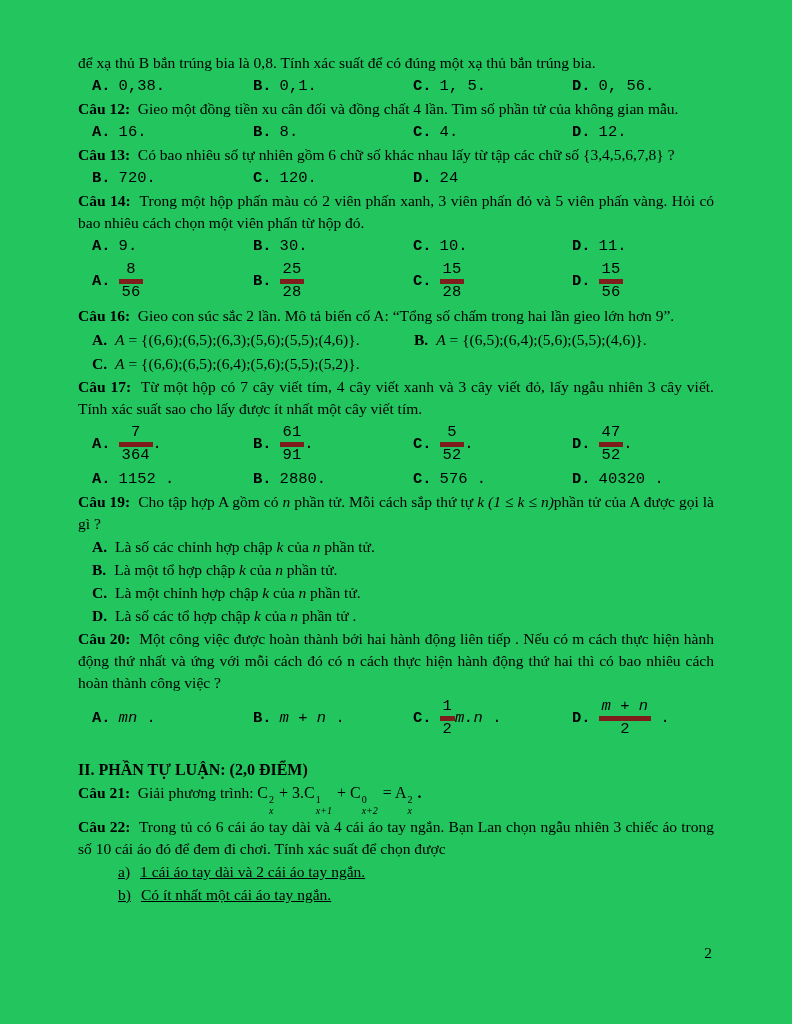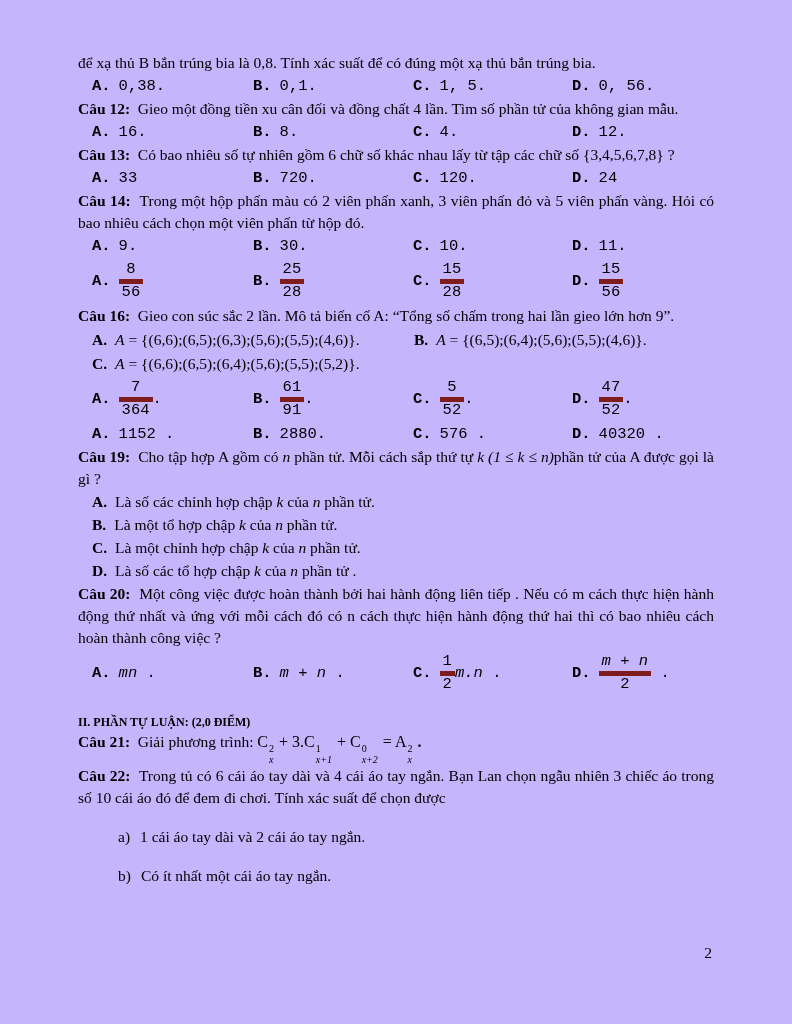--- a/index.html
+++ b/index.html
@@ -1,21 +1,21 @@
 <!DOCTYPE html>
 <html><head>
 <meta charset="utf-8">
 <style>
   html,body { margin:0; padding:0; background:#ffffff; }
   .page {
     position: relative;
     width: 792px; height: 1024px;
     box-sizing: border-box;
     padding: 52px 78px 0 78px;
-    background: #c4b5fd;
+    background: #22c55e;
     color: #000;
     font-family: "Liberation Serif", serif;
     font-size: 15.5px;
     line-height: 1.42;
     overflow: hidden;
   }
   p { margin: 0; }
   .stem { text-align: justify; }
   .qlabel { font-weight: bold; }
   .qlabel::after { content: "  "; white-space: pre; }
@@ -33,22 +33,22 @@
   .frac .num { display: block; padding: 0 3px; }
   .frac .den { display: block; border-top: 5px solid #7f1d1d; padding: 0 3px; }
   .opt-line { padding-left: 14px; margin: 1px 0; }
   .set16-row { display: grid; grid-template-columns: 322px auto; padding-left: 14px; margin: 2px 0; }
   .ss {
     display: inline-flex; flex-direction: column; align-items: flex-start;
     font-size: 10px; line-height: 1.1; vertical-align: -5px; margin: 0 1px;
   }
   .ss .b { font-style: italic; }
   .formula { font-size: 16px; }
-  .sec-heading { font-weight: bold; margin-top: 18px; font-size: 12px; }
-  .sub-item { padding-left: 40px; margin: 17px 0; }
+  .sec-heading { font-weight: bold; margin-top: 18px; font-size: 16px; }
+  .sub-item { padding-left: 40px; margin: 1px 0; text-decoration: underline; }
   .sub-item .mark { margin-right: 10px; }
   .page-num { position: absolute; right: 80px; bottom: 60px; }
 </style>
 </head>
 <body>
 
 <div class="page">
 
   <p class="stem">để xạ thủ B bắn trúng bia là 0,8. Tính xác suất để có đúng một xạ thủ bắn trúng bia.</p>
   <div class="opt-row">
@@ -61,21 +61,20 @@
   <p class="stem"><span class="qlabel">Câu 12:</span><span>Gieo một đồng tiền xu cân đối và đồng chất 4 lần. Tìm số phần tử của không gian mẫu.</span></p>
   <div class="opt-row">
     <span><b class="letter">A.</b><span>16.</span></span>
     <span><b class="letter">B.</b><span>8.</span></span>
     <span><b class="letter">C.</b><span>4.</span></span>
     <span><b class="letter">D.</b><span>12.</span></span>
   </div>
 
   <p class="stem"><span class="qlabel">Câu 13:</span><span>Có bao nhiêu số tự nhiên gồm 6 chữ số khác nhau lấy từ tập các chữ số </span><span>{3,4,5,6,7,8}</span><span> ?</span></p>
   <div class="opt-row">
-    <span><b class="letter">A.</b><span>33</span></span>
     <span><b class="letter">B.</b><span>720.</span></span>
     <span><b class="letter">C.</b><span>120.</span></span>
     <span><b class="letter">D.</b><span>24</span></span>
   </div>
 
   <p class="stem"><span class="qlabel">Câu 14:</span><span>Trong một hộp phấn màu có 2 viên phấn xanh, 3 viên phấn đỏ và 5 viên phấn vàng. Hỏi có bao nhiêu cách chọn một viên phấn từ hộp đó.</span></p>
   <div class="opt-row">
     <span><b class="letter">A.</b><span>9.</span></span>
     <span><b class="letter">B.</b><span>30.</span></span>
     <span><b class="letter">C.</b><span>10.</span></span>
@@ -91,20 +90,21 @@
 
   <p class="stem"><span class="qlabel">Câu 16:</span><span>Gieo con súc sắc 2 lần. Mô tả biến cố A: “Tổng số chấm trong hai lần gieo lớn hơn 9”.</span></p>
   <div class="set16-row">
     <span><b class="letter">A.</b><span class="mi">A</span><span> = {(6,6);(6,5);(6,3);(5,6);(5,5);(4,6)}.</span></span>
     <span><b class="letter">B.</b><span class="mi">A</span><span> = {(6,5);(6,4);(5,6);(5,5);(4,6)}.</span></span>
   </div>
   <div class="opt-line">
     <span><b class="letter">C.</b><span class="mi">A</span><span> = {(6,6);(6,5);(6,4);(5,6);(5,5);(5,2)}.</span></span>
   </div>
 
+  <p class="stem"><span class="qlabel">Câu 17:</span><span>Từ một hộp có 7 cây viết tím, 4 cây viết xanh và 3 cây viết đỏ, lấy ngẫu nhiên 3 cây viết. Tính xác suất sao cho lấy được ít nhất một cây viết tím.</span></p>
   <div class="opt-row frac-row">
     <span><b class="letter">A.</b><span class="frac"><span class="num">7</span><span class="den">364</span></span><span>.</span></span>
     <span><b class="letter">B.</b><span class="frac"><span class="num">61</span><span class="den">91</span></span><span>.</span></span>
     <span><b class="letter">C.</b><span class="frac"><span class="num">5</span><span class="den">52</span></span><span>.</span></span>
     <span><b class="letter">D.</b><span class="frac"><span class="num">47</span><span class="den">52</span></span><span>.</span></span>
   </div>
 
   <div class="opt-row">
     <span><b class="letter">A.</b><span>1152 .</span></span>
     <span><b class="letter">B.</b><span>2880.</span></span>

